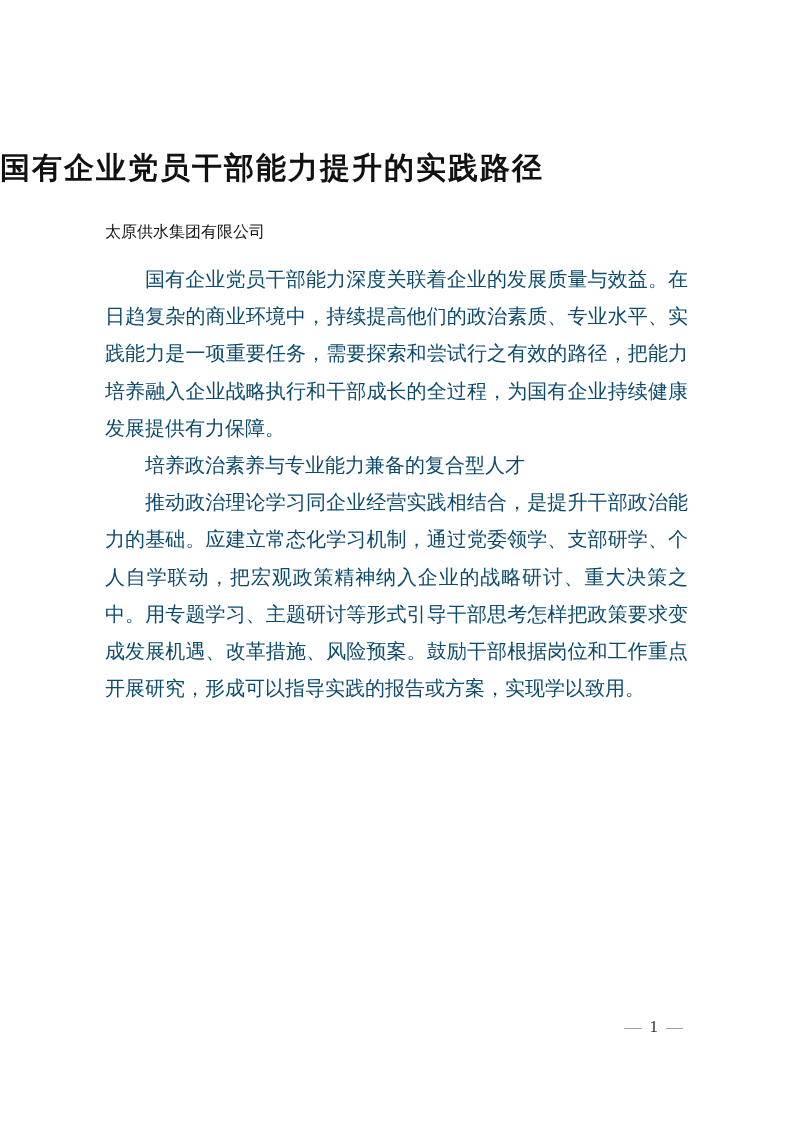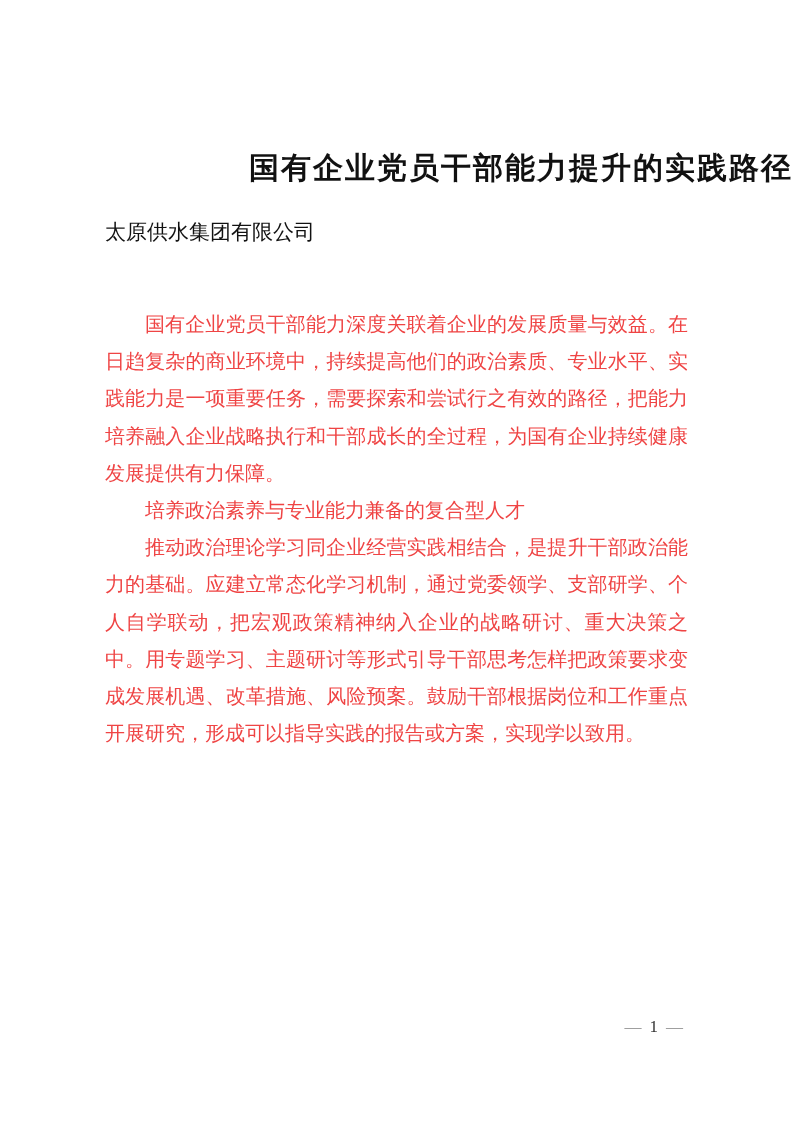--- a/index.html
+++ b/index.html
@@ -13,50 +13,49 @@
     height: 1122px;
     background: #ffffff;
     overflow: hidden;
     color: #1c1c1c;
   }
   .doc-title {
     position: absolute;
     top: 146px;
     left: 0;
     right: 0;
-    text-align: right;
+    text-align: left;
     font-family: "Liberation Serif", "DejaVu Serif", serif;
     font-size: 30px;
     line-height: 44px;
     letter-spacing: 2px;
     font-weight: 600;
     color: #111111;
     white-space: nowrap;
   }
   .author-line {
     position: absolute;
     top: 222px;
     left: 105px;
     font-family: "Liberation Sans", "DejaVu Sans", sans-serif;
-    font-size: 21px;
+    font-size: 16px;
     line-height: 20px;
     font-weight: 400;
     color: #111111;
   }
   .body-text {
     position: absolute;
     top: 261px;
     left: 105px;
     width: 583px;
     font-family: "Liberation Serif", "DejaVu Serif", serif;
     font-size: 20px;
     line-height: 37.2px;
     text-align: justify;
-    color: #ef4444;
-    margin-top: 45px;
+    color: #0c4a6e;
   }
   .para, .section-heading {
     margin: 0;
     padding: 0;
     text-indent: 2em;
     font-weight: 400;
   }
   .page-footer {
     position: absolute;
     top: 1016px;

